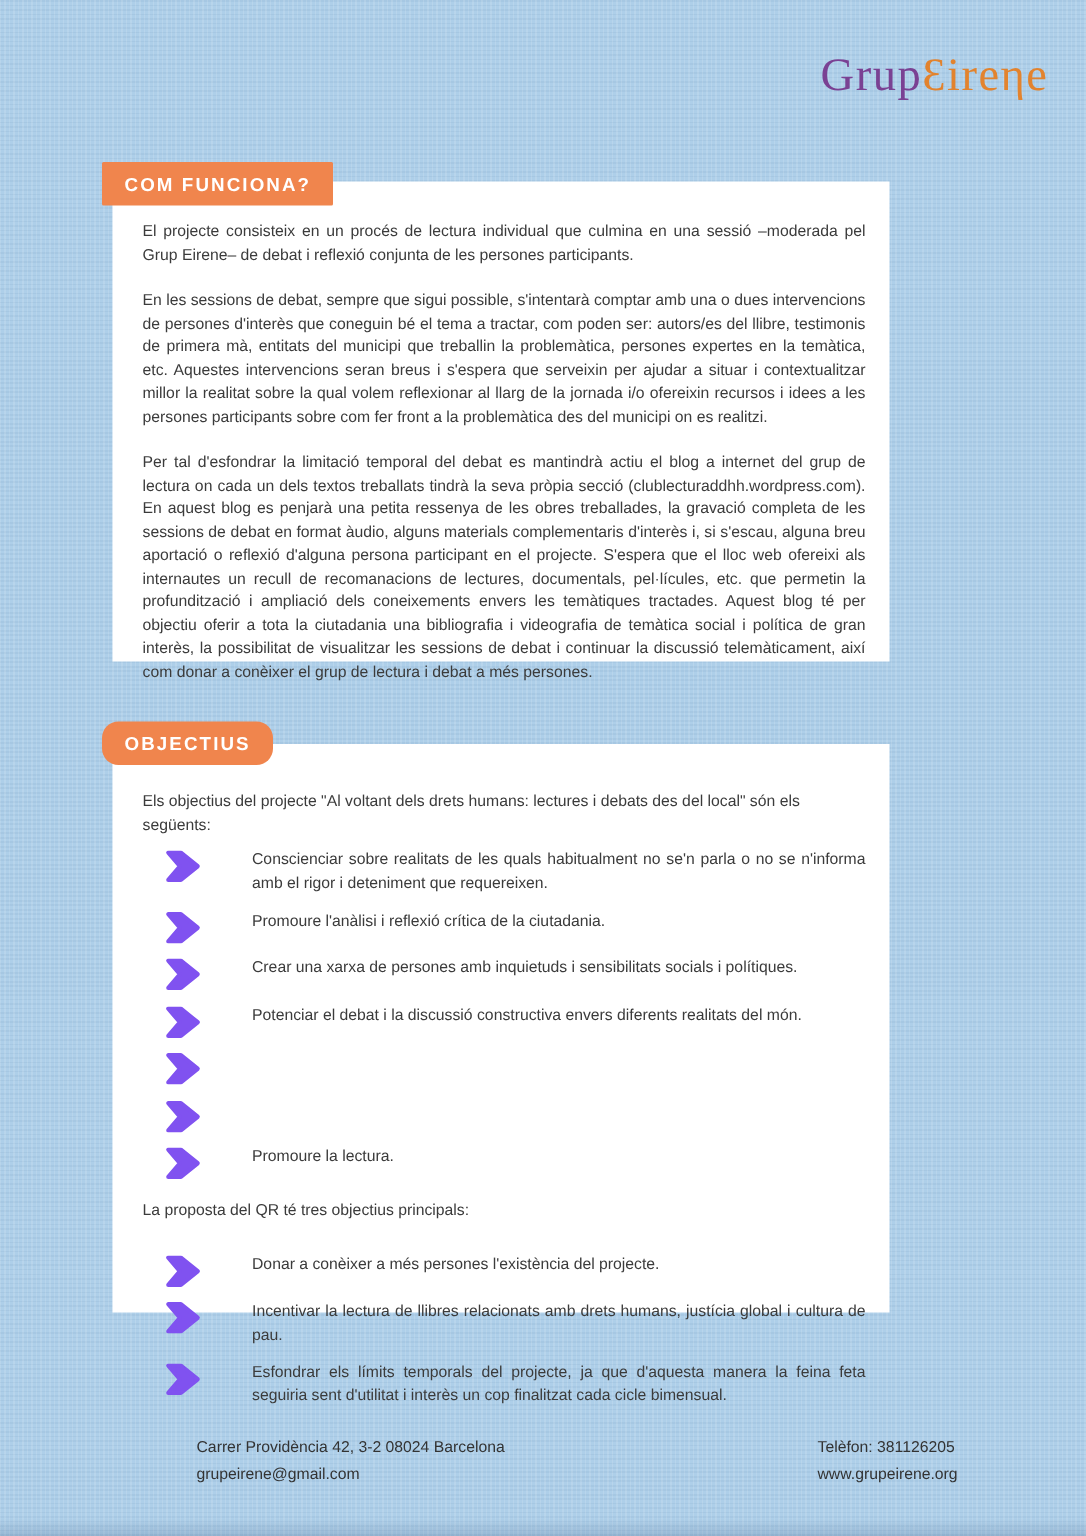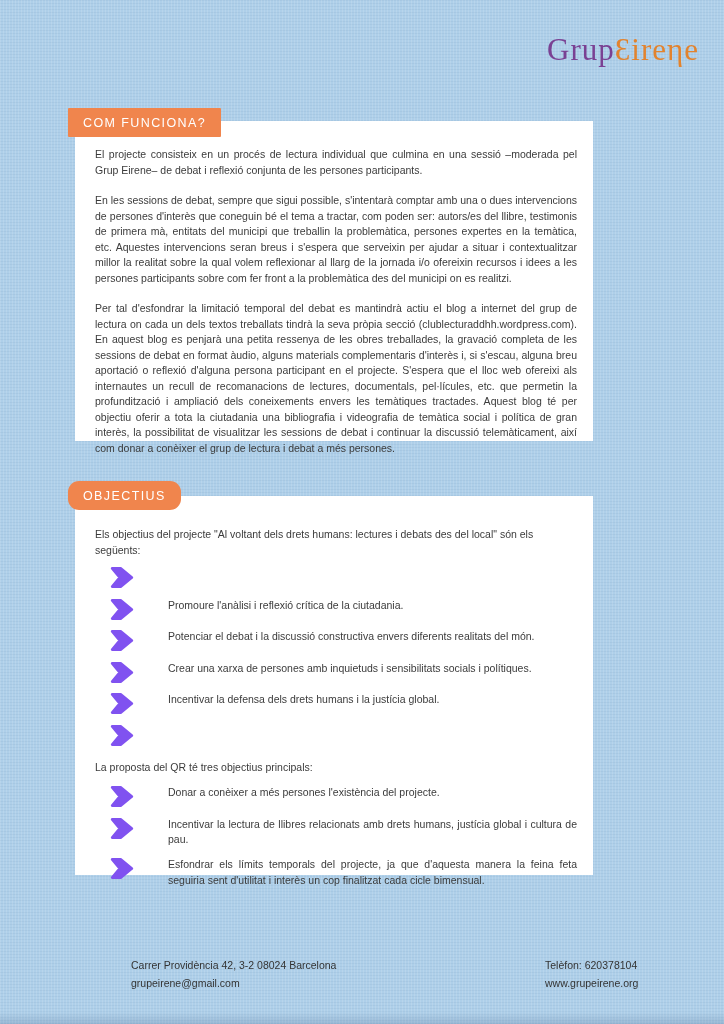--- a/index.html
+++ b/index.html
@@ -23,39 +23,39 @@
     position:absolute;top:34px;right:25px;
     font-family:"Liberation Serif", serif;
     font-size:31px;letter-spacing:1px;line-height:1;
     white-space:nowrap;
   }
   .logo-grup{color:#7a4193;}
   .logo-eirene{color:#e2832e;}
   .tag{
     position:absolute;z-index:2;
     background:#f0854d;color:#ffffff;
-    font-weight:normal;font-size:12.5px;letter-spacing:1.4px;
+    font-weight:bold;font-size:12.5px;letter-spacing:1.4px;
     padding:8px 15px 7px 15px;border-radius:1px;
     white-space:nowrap;
   }
   .tag1{left:68px;top:108px;}
   .tag2{left:68px;top:481px;border-radius:11px;}
   .box{
     position:absolute;left:75px;background:#ffffff;z-index:1;
     width:518px;box-sizing:border-box;
   }
   .box1{top:121px;height:320px;padding:26px 16px 0 20px;}
   .box2{top:496px;height:379px;padding:31px 16px 0 20px;}
   .para{
     margin:0 0 15px 0;
     font-size:10.5px;line-height:15.5px;
     text-align:justify;color:#3b3b3b;
   }
   .intro{text-align:left;margin-bottom:8px;}
-  .qr-intro{margin:14px 0 10px 0;}
+  .qr-intro{margin:14px 0 20px 0;}
   .bullets{list-style:none;margin:4px 0 0 0;padding:0;}
   .bullet{display:flex;align-items:flex-start;margin:0 0 9.5px 15px;}
   .chev{flex:0 0 24px;height:21px;margin-top:1px;}
   .chev svg{display:block;}
   .btext{
     display:block;margin-left:34px;width:477px;
     font-size:10.5px;line-height:15.5px;text-align:justify;color:#3b3b3b;
   }
   .footer{
     position:absolute;left:0;top:957px;width:724px;
@@ -82,59 +82,67 @@
   <div class="box box2">
     <p class="para intro">Els objectius del projecte "Al voltant dels drets humans: lectures i debats des del local" són els següents:</p>
 
     <ul class="bullets">
       <li class="bullet">
         <span class="chev">
             <svg width="24" height="21" viewBox="0 0 32 30">
               <polygon points="2,2 14,2 30,15 14,28 2,28 13,15" fill="#8052f0" stroke="#8052f0" stroke-width="4" stroke-linejoin="round"></polygon>
             </svg>
           </span>
+        <span class="btext">Conscienciar sobre realitats de les quals habitualment no se'n parla o no se n'informa amb el rigor i deteniment que requereixen.</span>
       </li>
       <li class="bullet">
         <span class="chev">
             <svg width="24" height="21" viewBox="0 0 32 30">
               <polygon points="2,2 14,2 30,15 14,28 2,28 13,15" fill="#8052f0" stroke="#8052f0" stroke-width="4" stroke-linejoin="round"></polygon>
             </svg>
           </span>
         <span class="btext">Promoure l'anàlisi i reflexió crítica de la ciutadania.</span>
       </li>
       <li class="bullet">
         <span class="chev">
             <svg width="24" height="21" viewBox="0 0 32 30">
               <polygon points="2,2 14,2 30,15 14,28 2,28 13,15" fill="#8052f0" stroke="#8052f0" stroke-width="4" stroke-linejoin="round"></polygon>
             </svg>
           </span>
+        <span class="btext">Crear una xarxa de persones amb inquietuds i sensibilitats socials i polítiques.</span>
+      </li>
+      <li class="bullet">
+        <span class="chev">
+            <svg width="24" height="21" viewBox="0 0 32 30">
+              <polygon points="2,2 14,2 30,15 14,28 2,28 13,15" fill="#8052f0" stroke="#8052f0" stroke-width="4" stroke-linejoin="round"></polygon>
+            </svg>
+          </span>
         <span class="btext">Potenciar el debat i la discussió constructiva envers diferents realitats del món.</span>
       </li>
       <li class="bullet">
         <span class="chev">
             <svg width="24" height="21" viewBox="0 0 32 30">
               <polygon points="2,2 14,2 30,15 14,28 2,28 13,15" fill="#8052f0" stroke="#8052f0" stroke-width="4" stroke-linejoin="round"></polygon>
             </svg>
           </span>
-        <span class="btext">Crear una xarxa de persones amb inquietuds i sensibilitats socials i polítiques.</span>
       </li>
       <li class="bullet">
         <span class="chev">
             <svg width="24" height="21" viewBox="0 0 32 30">
               <polygon points="2,2 14,2 30,15 14,28 2,28 13,15" fill="#8052f0" stroke="#8052f0" stroke-width="4" stroke-linejoin="round"></polygon>
             </svg>
           </span>
-        <span class="btext">Incentivar la defensa dels drets humans i la justícia global.</span>
       </li>
       <li class="bullet">
         <span class="chev">
             <svg width="24" height="21" viewBox="0 0 32 30">
               <polygon points="2,2 14,2 30,15 14,28 2,28 13,15" fill="#8052f0" stroke="#8052f0" stroke-width="4" stroke-linejoin="round"></polygon>
             </svg>
           </span>
+        <span class="btext">Promoure la lectura.</span>
       </li>
     </ul>
 
     <p class="para intro qr-intro">La proposta del QR té tres objectius principals:</p>
 
     <ul class="bullets">
       <li class="bullet">
         <span class="chev">
             <svg width="24" height="21" viewBox="0 0 32 30">
               <polygon points="2,2 14,2 30,15 14,28 2,28 13,15" fill="#8052f0" stroke="#8052f0" stroke-width="4" stroke-linejoin="round"></polygon>
@@ -160,18 +168,18 @@
       </li>
     </ul>
   </div>
 
   <div class="footer">
     <div class="f-left">
       <div>Carrer Providència 42, 3-2 08024 Barcelona</div>
       <div>grupeirene@gmail.com</div>
     </div>
     <div class="f-right">
-      <div>Telèfon: 620378104</div>
+      <div>Telèfon: 381126205</div>
       <div>www.grupeirene.org</div>
     </div>
   </div>
 
 </div>
 
 </body></html>

